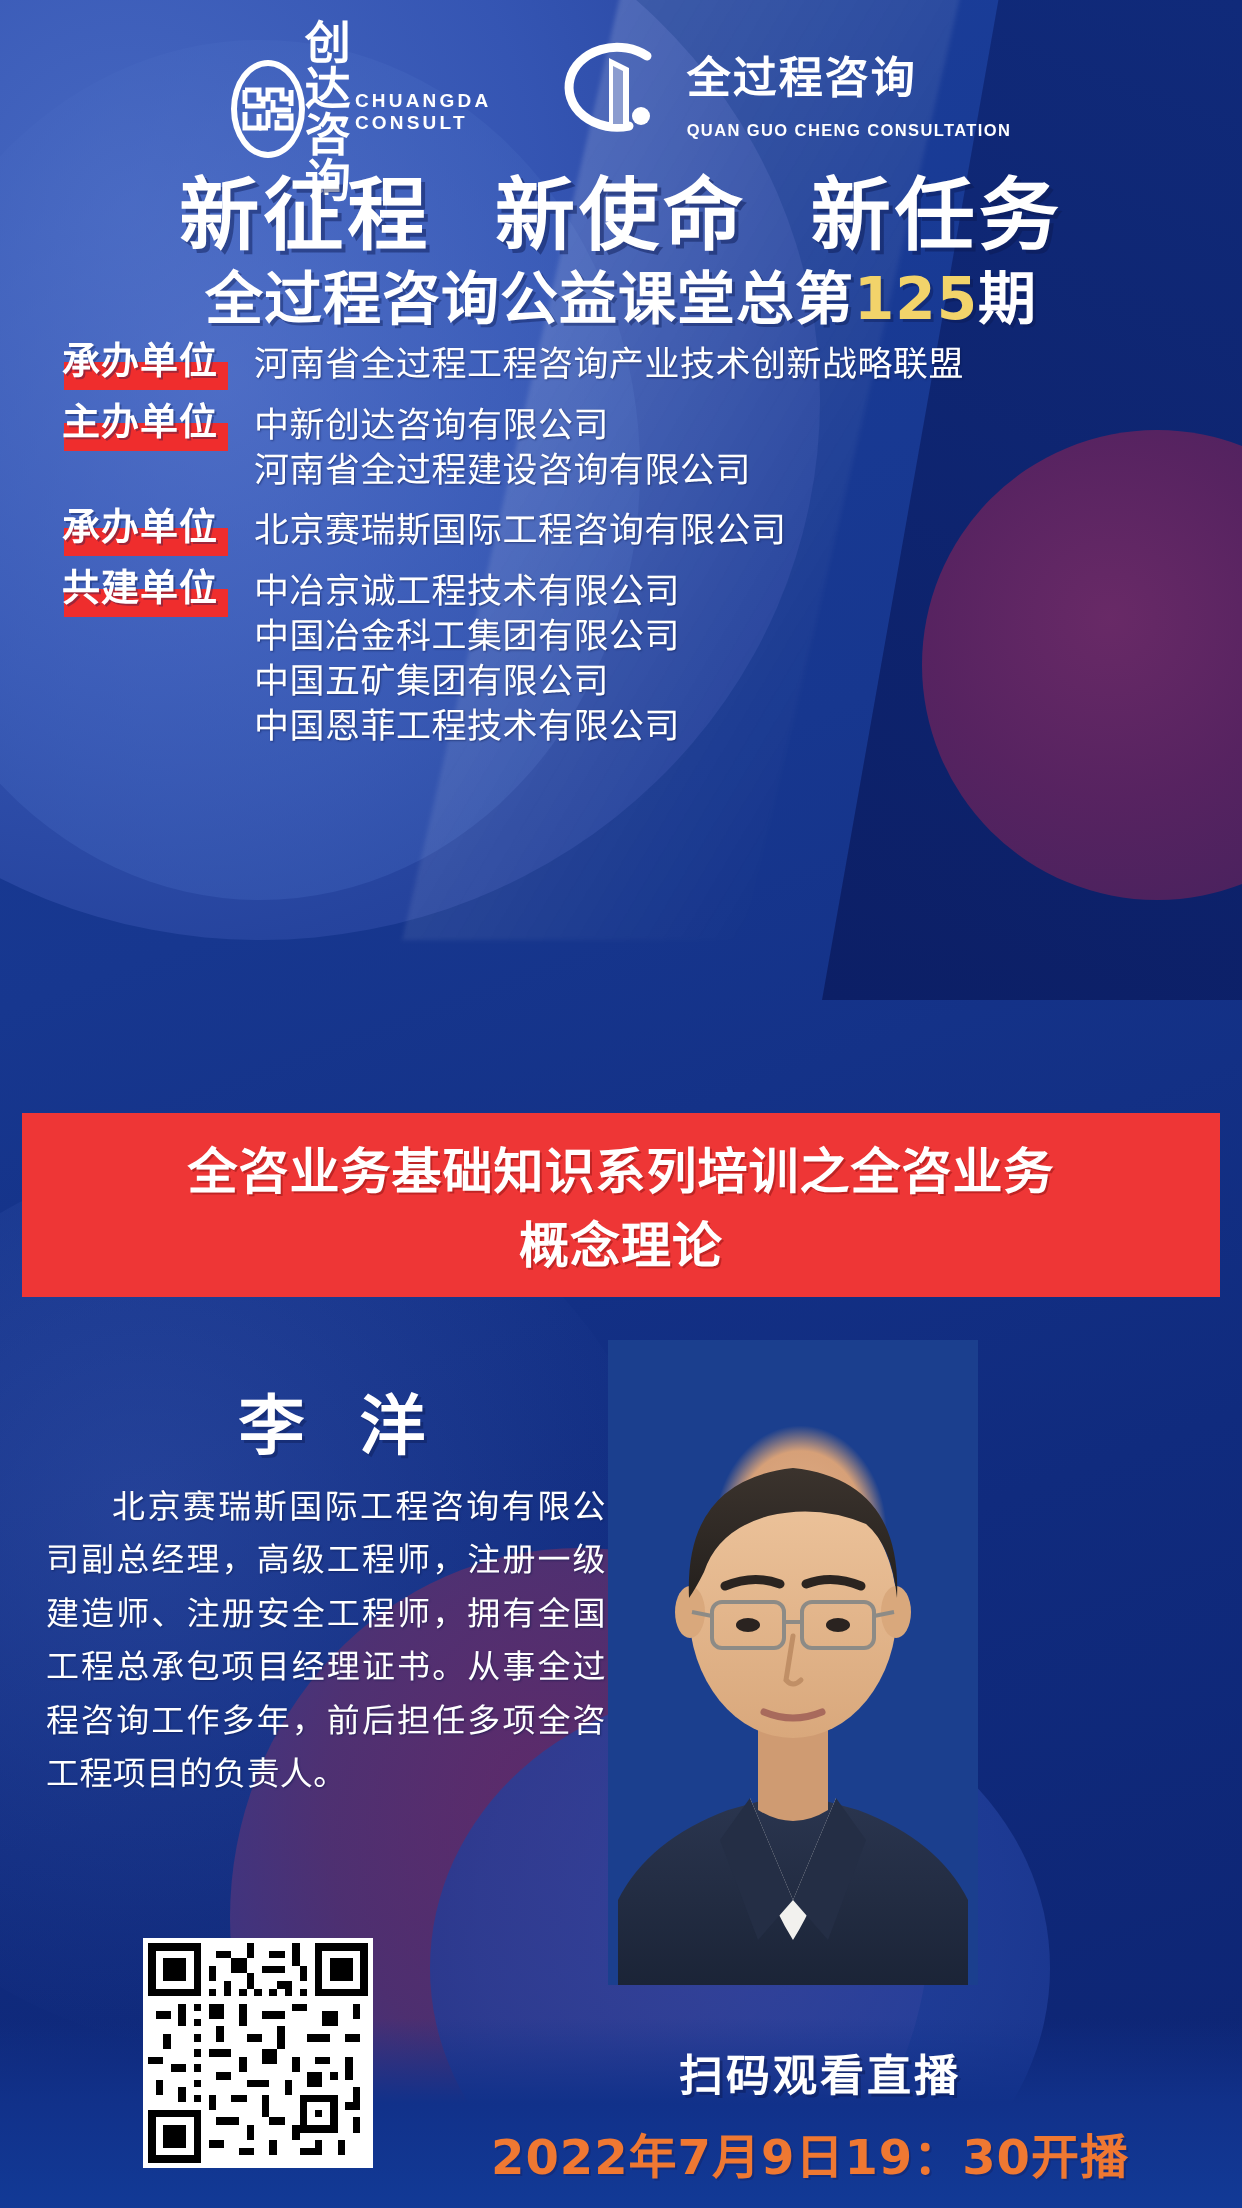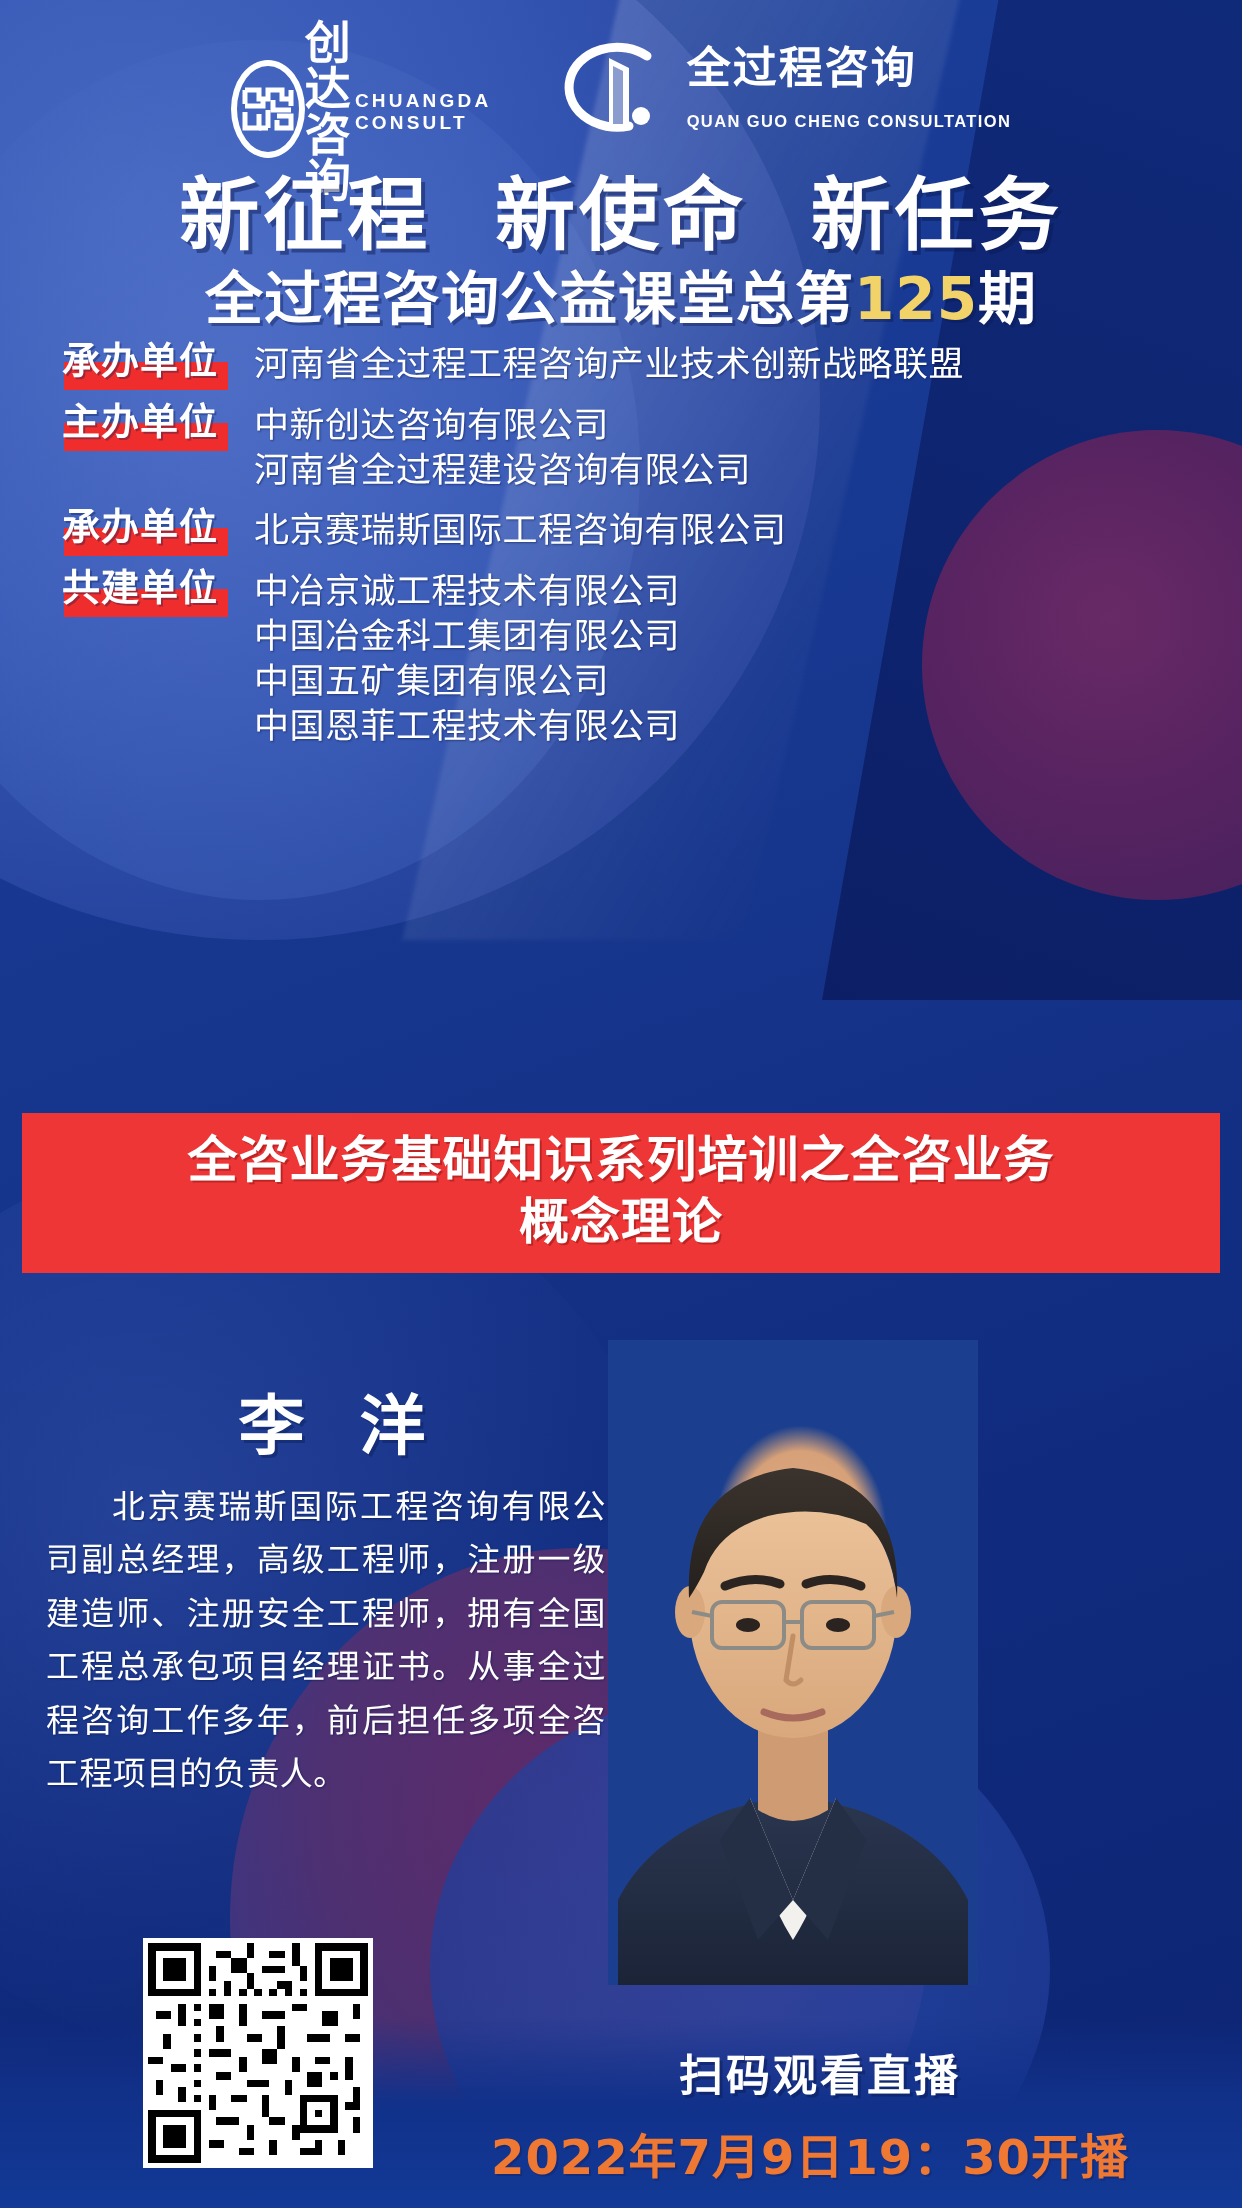--- a/index.html
+++ b/index.html
@@ -107,21 +107,21 @@
   .logo-cd .mark svg{ width:62px; height:62px; }
   .logo-cd .cn{
     color:#fff; font-size:46px; font-weight:bold;
     letter-spacing:3px; margin-top:6px; line-height:1;
     font-family:"DejaVu Sans",sans-serif;
   }
   .logo-cd .en{
     color:#fff; font-size:19px; font-weight:bold;
     letter-spacing:3.2px; margin-top:6px;
   }
-  .logo-qgc{ display:flex; align-items:center; gap:24px; margin-top:22px; }
+  .logo-qgc{ display:flex; align-items:flex-end; gap:24px; margin-top:22px; }
   .logo-qgc .mark{ width:112px; height:104px; position:relative; }
   .logo-qgc .mark svg{ width:112px; height:104px; }
   .logo-qgc .txt{ display:flex; flex-direction:column; }
   .logo-qgc .cn{
     color:#fff; font-size:44px; font-weight:bold; letter-spacing:2px;
     line-height:1.05; font-family:"DejaVu Sans",sans-serif;
   }
   .logo-qgc .en{
     color:#fff; font-size:16.5px; font-weight:bold; letter-spacing:1.4px;
     margin-top:20px;
@@ -183,20 +183,21 @@
     position:absolute; left:22px; right:22px; top:1113px;
     background:#ee3636;
     padding:16px 24px 20px;
     text-align:center;
   }
   .topic-banner .t{
     color:#fff; font-size:50px; font-weight:bold;
     line-height:1.24; letter-spacing:1px;
     font-family:"DejaVu Sans",sans-serif;
     text-shadow:2px 2px 0 rgba(130,15,15,.45);
+    margin-top:12px;
   }
 
   
   .speaker-name{
     position:absolute; left:60px; top:1372px; width:560px;
     text-align:center;
     color:#fff; font-size:66px; font-weight:bold;
     letter-spacing:16px;
     font-family:"DejaVu Sans",sans-serif;
     text-shadow:3px 3px 0 rgba(10,25,80,.4);

